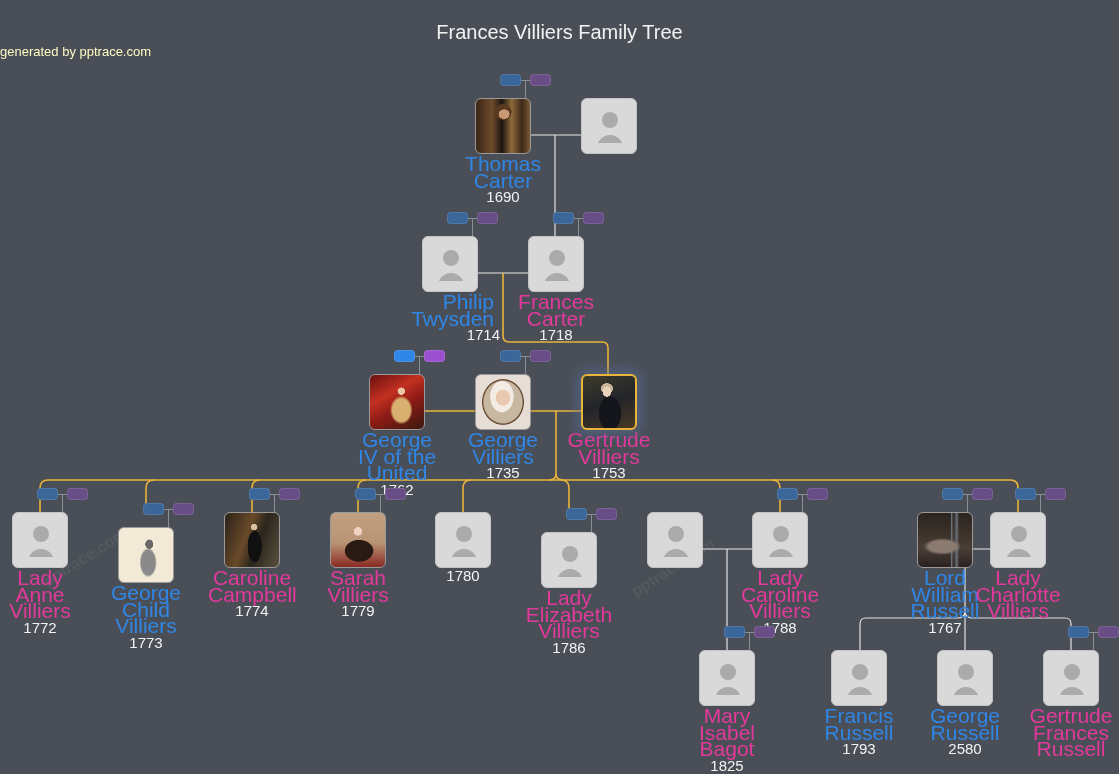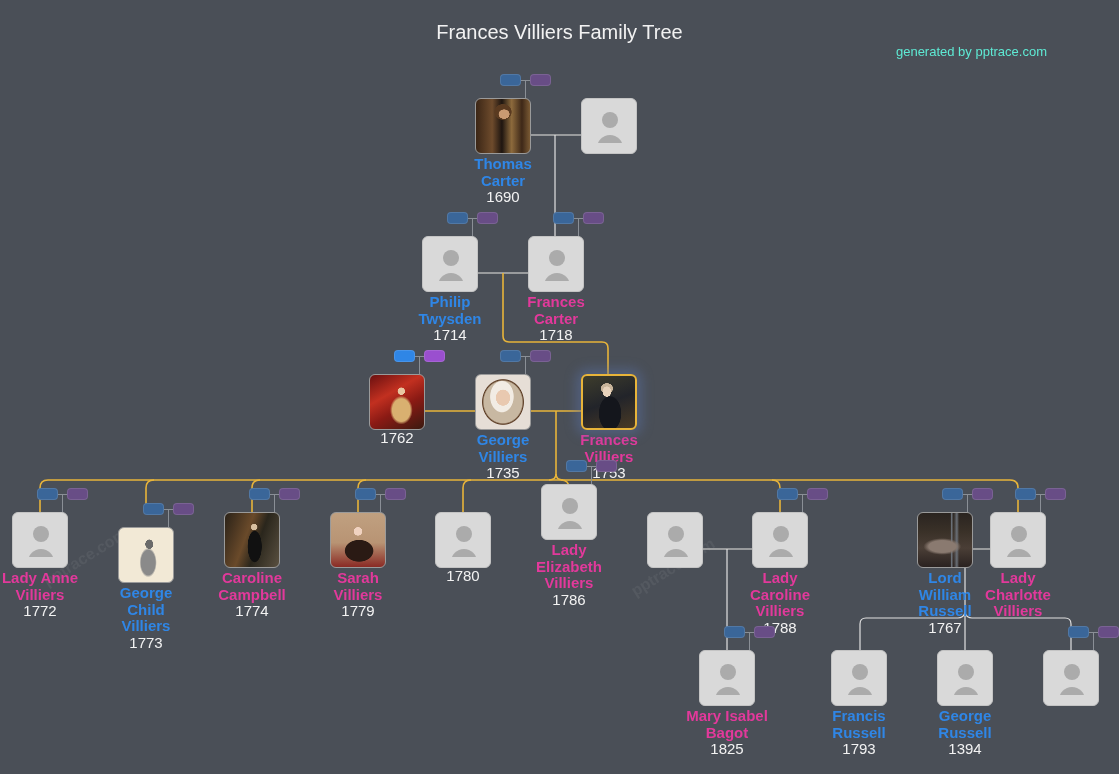--- a/index.html
+++ b/index.html
@@ -6,22 +6,22 @@
   body {
     width:1119px; height:774px; overflow:hidden; position:relative;
     background:#4a4f57;
     font-family:"Liberation Sans", "DejaVu Sans", sans-serif;
   }
   .title {
     position:absolute; left:0; width:1119px; top:20px; text-align:center;
     color:#f2f2f2; font-size:20px; line-height:24px;
   }
   .subtitle {
-    position:absolute; left:0; width:1047px; top:44px; text-align:right;
-    color:#5eead4; font-size:13px; line-height:15px;
+    position:absolute; left:0; width:1047px; top:44px; text-align:left;
+    color:#fef9c3; font-size:13px; line-height:15px;
   }
   .watermark {
     position:absolute; color:rgba(255,255,255,0.06); font-size:16px; font-weight:bold;
     transform:rotate(-32deg); transform-origin:left top; white-space:nowrap;
   }
   svg.links { position:absolute; left:0; top:0; }
   .node {
     position:absolute; width:100px; text-align:center;
   }
   .photo {
@@ -37,21 +37,21 @@
   .sil-body {
     position:absolute; left:15px; top:36px; width:26px; height:14px;
     border-radius:13px 13px 0 0; background:#ababab;
     clip-path: inset(0 0 6px 0);
   }
   .photo.highlight {
     border:2px solid #e8b43a;
     box-shadow:0 0 12px 5px rgba(90,115,170,0.45);
   }
   .name {
-    width:88px; margin:2px auto 0; font-weight:bold; font-size:15px; line-height:16.5px;
+    width:88px; margin:2px auto 0; font-weight:normal; font-size:21px; line-height:16.5px;
   }
   .male { color:#2f86e6; }
   .female { color:#e2399b; }
   .year { color:#f2f2f2; font-size:15px; line-height:16px; }
   .btns { position:absolute; top:-24px; left:47px; width:52px; height:24px; }
   .btn {
     position:absolute; top:0; width:21px; height:12px; border-radius:4px;
     box-sizing:border-box; border:1px solid rgba(255,255,255,0.12); cursor:pointer;
   }
   .btn.father { left:0; background:#3a6699; }
@@ -166,21 +166,21 @@
 
 <div class="node" style="left:559px;top:98px;">
   <div class="photo placeholder">
     <div class="sil-head"></div>
     <div class="sil-body"></div>
   </div>
   <div class="name"></div>
   <div class="year"></div>
 </div>
 
-<div class="node" style="left:400px;top:236px;">
+<div class="node" style="left:400px;top:236px;text-align:right;">
   <div class="btns">
     <div class="btn father"></div>
     <div class="btn-link"></div>
     <div class="btn-tail"></div>
     <div class="btn mother"></div>
   </div>
   <div class="photo placeholder">
     <div class="sil-head"></div>
     <div class="sil-body"></div>
   </div>
@@ -204,38 +204,39 @@
 </div>
 
 <div class="node" style="left:347px;top:374px;">
   <div class="btns active">
     <div class="btn father"></div>
     <div class="btn-link"></div>
     <div class="btn-tail"></div>
     <div class="btn mother"></div>
   </div>
   <div class="photo p-george4"></div>
+  <div class="name male">George IV of the United</div>
   <div class="year">1762</div>
 </div>
 
 <div class="node" style="left:453px;top:374px;">
   <div class="btns">
     <div class="btn father"></div>
     <div class="btn-link"></div>
     <div class="btn-tail"></div>
     <div class="btn mother"></div>
   </div>
   <div class="photo p-gvilliers"></div>
   <div class="name male">George Villiers</div>
   <div class="year">1735</div>
 </div>
 
 <div class="node" style="left:559px;top:374px;">
   <div class="photo p-fvilliers highlight"></div>
-  <div class="name female">Frances Villiers</div>
+  <div class="name female">Gertrude Villiers</div>
   <div class="year">1753</div>
 </div>
 
 <div class="node" style="left:-10px;top:512px;">
   <div class="btns">
     <div class="btn father"></div>
     <div class="btn-link"></div>
     <div class="btn-tail"></div>
     <div class="btn mother"></div>
   </div>
@@ -284,21 +285,21 @@
 </div>
 
 <div class="node" style="left:413px;top:512px;">
   <div class="photo placeholder">
     <div class="sil-head"></div>
     <div class="sil-body"></div>
   </div>
   <div class="year">1780</div>
 </div>
 
-<div class="node" style="left:519px;top:484px;text-align:center;">
+<div class="node" style="left:519px;top:532px;text-align:center;">
   <div class="btns">
     <div class="btn father"></div>
     <div class="btn-link"></div>
     <div class="btn-tail"></div>
     <div class="btn mother"></div>
   </div>
   <div class="photo placeholder">
     <div class="sil-head"></div>
     <div class="sil-body"></div>
   </div>
@@ -380,28 +381,29 @@
   <div class="name male">Francis Russell</div>
   <div class="year">1793</div>
 </div>
 
 <div class="node" style="left:915px;top:650px;">
   <div class="photo placeholder">
     <div class="sil-head"></div>
     <div class="sil-body"></div>
   </div>
   <div class="name male">George Russell</div>
-  <div class="year">1394</div>
+  <div class="year">2580</div>
 </div>
 
 <div class="node" style="left:1021px;top:650px;">
   <div class="btns">
     <div class="btn father"></div>
     <div class="btn-link"></div>
     <div class="btn-tail"></div>
     <div class="btn mother"></div>
   </div>
   <div class="photo placeholder">
     <div class="sil-head"></div>
     <div class="sil-body"></div>
   </div>
+  <div class="name female">Gertrude Frances Russell</div>
   <div class="year"></div>
 </div>
 
 </body></html>

